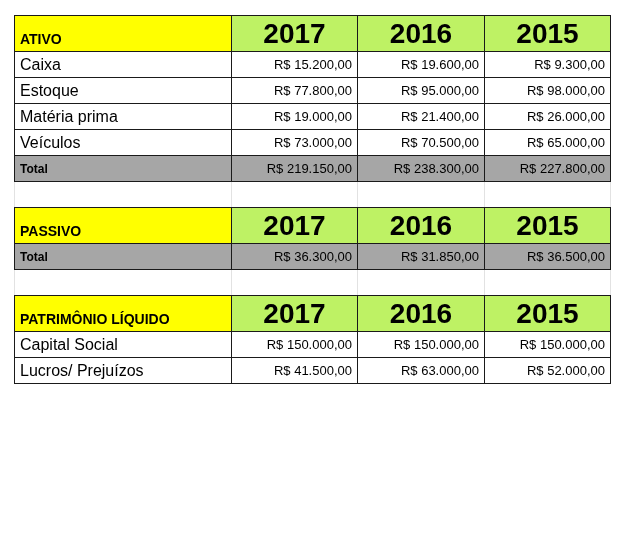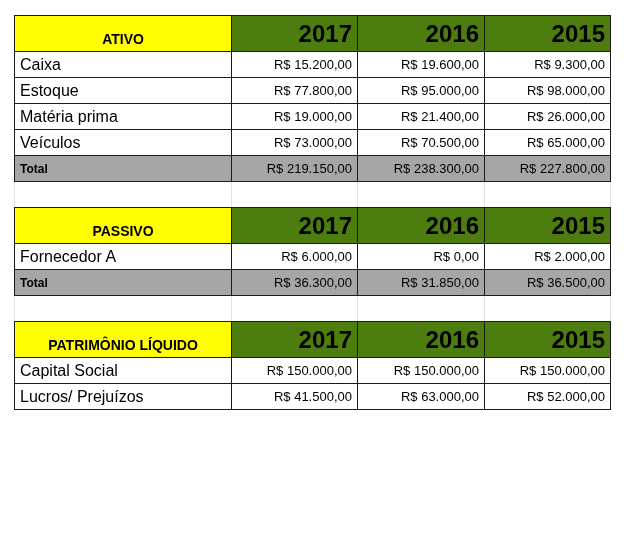--- a/index.html
+++ b/index.html
@@ -4,22 +4,22 @@
 <style>
   html, body { margin:0; padding:0; background:#ffffff; }
   body { width:630px; height:553px; position:relative; overflow:hidden;
          font-family:"Liberation Sans", sans-serif; color:#000; }
   .sheet { position:absolute; left:14px; top:15px; width:596px; }
   table { border-collapse:collapse; width:596px; table-layout:fixed; }
   col.c1 { width:217px; } col.c2 { width:126px; } col.c3 { width:127px; } col.c4 { width:126px; }
   td { border:1.5px solid #1a1a1a; padding:0 5px; height:25px; font-size:16px; white-space:nowrap; overflow:hidden; }
   td.num { text-align:right; font-size:13px; }
   tr.head td { height:31px; }
-  td.title { background:#ffff00; text-align:center; font-weight:bold; font-size:14px; vertical-align:bottom; padding-bottom:4px; }
-  td.year { background:#4d7c0f; text-align:right; font-weight:bold; font-size:24px; }
+  td.title { background:#ffff00; font-weight:bold; font-size:14px; vertical-align:bottom; padding-bottom:4px; }
+  td.year { background:#bef264; text-align:center; font-weight:bold; font-size:28px; }
   tr.total td { background:#a6a6a6; }
   tr.total td.label { font-weight:bold; font-size:12px; }
   tr.spacer td { border-top:1.5px solid #1a1a1a; border-bottom:1.5px solid #1a1a1a; border-left:1px solid #e2e2e2; border-right:1px solid #e2e2e2; height:25px; background:#fff; }
 </style>
 </head>
 <body>
 
 <div class="sheet">
 <table>
   <colgroup>
@@ -72,26 +72,20 @@
           <td></td>
           <td></td>
   </tr>
 
   <tr class="head">
     <td class="title">PASSIVO</td>
     <td class="year">2017</td>
     <td class="year">2016</td>
     <td class="year">2015</td>
   </tr>
-  <tr>
-    <td>Fornecedor A</td>
-    <td class="num">R$ 6.000,00</td>
-    <td class="num">R$ 0,00</td>
-    <td class="num">R$ 2.000,00</td>
-  </tr>
   <tr class="total">
     <td class="label">Total</td>
     <td class="num">R$ 36.300,00</td>
     <td class="num">R$ 31.850,00</td>
     <td class="num">R$ 36.500,00</td>
   </tr>
   <tr class="spacer">
     <td></td>
           <td></td>
           <td></td>

